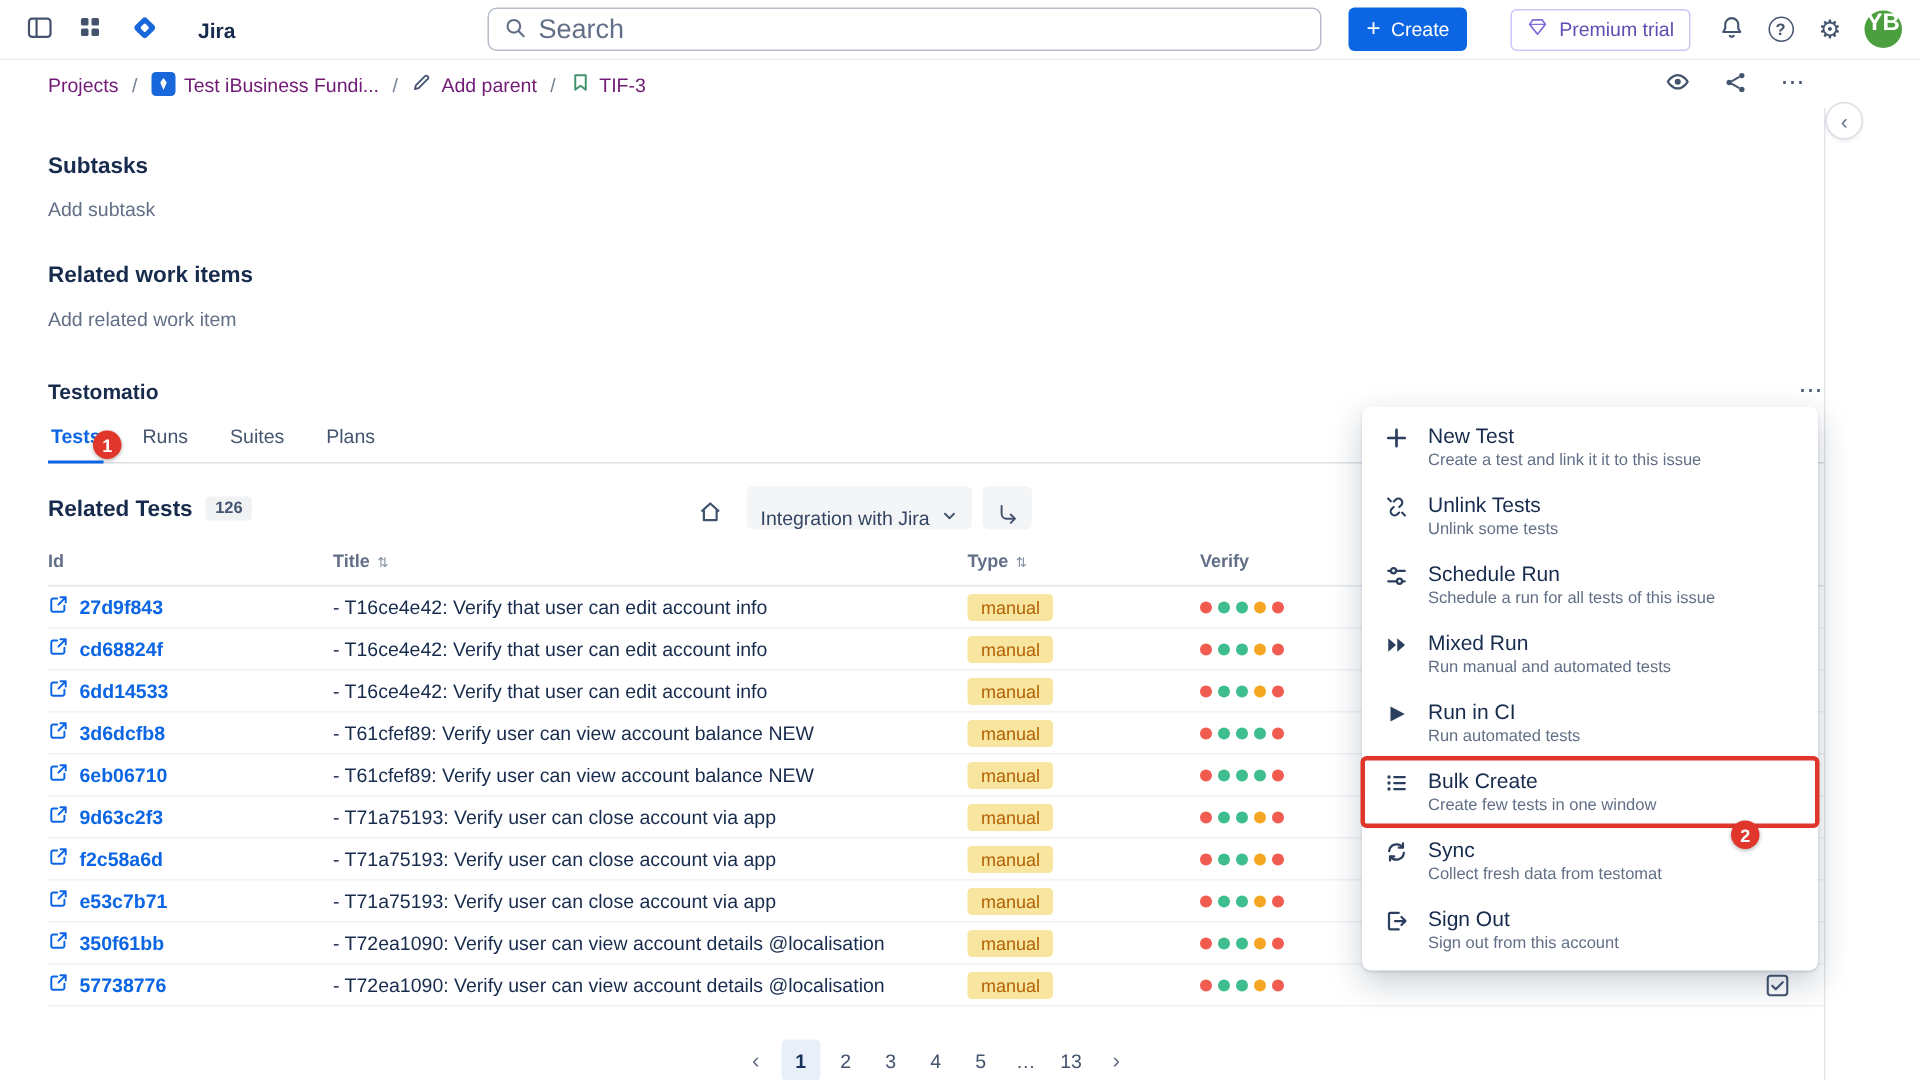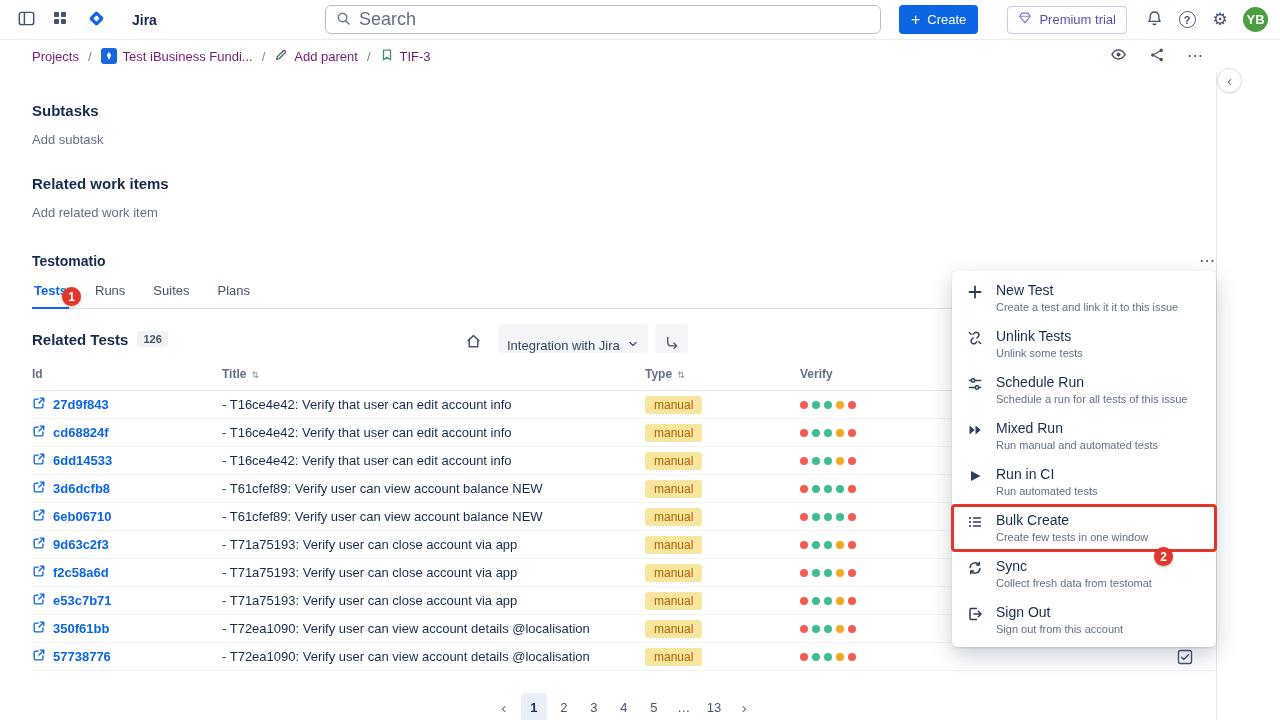--- a/index.html
+++ b/index.html
@@ -14,21 +14,21 @@
   .brand{display:flex;align-items:center;gap:25px;font-weight:700;font-size:14px;padding:0 6px;color:#172B4D}
   .search-wrap{margin-left:156px;width:556px;height:29px;border:1px solid #B6BDC9;border-radius:6px;display:flex;align-items:center;padding:0 10px;gap:8px;background:#fff}
   .search-wrap input{border:none;outline:none;flex:1;font-size:18px;color:#ef4444;background:transparent}
   .search-wrap input::placeholder{color:#626F86}
   .create-btn{margin-left:12px;height:29px;background:#0C66E4;color:#fff;border-radius:4px;padding:0 12px;font-size:13px;font-weight:500;display:flex;align-items:center;gap:7px}
   .create-btn .plus{font-size:16px;font-weight:400;line-height:1}
   .topbar-right{margin-left:auto;display:flex;align-items:center;gap:5px}
   .premium{height:28px;border:1px solid #CFC3F9;border-radius:4px;color:#5E4DB2;font-size:13px;display:flex;align-items:center;gap:7px;padding:0 10px;margin-right:8px;background:#fff}
   .help-circle{width:17px;height:17px;border:1.7px solid #44546F;border-radius:50%;font-size:11px;font-weight:700;display:flex;align-items:center;justify-content:center;color:#44546F}
   .gear-glyph{font-size:17px;color:#44546F;line-height:1}
-  .avatar{width:25px;height:25px;border-radius:50%;background:#4C9F3F;color:#fff;font-size:13px;font-weight:700;display:flex;align-items:center;justify-content:center;margin-left:4px}
+  .avatar{width:25px;height:25px;border-radius:50%;background:#4C9F3F;color:#fff;font-size:16px;font-weight:700;display:flex;justify-content:center;margin-left:4px}
 
   
   .crumbrow{height:32px;display:flex;align-items:center;padding:0 76px 0 32px;gap:9px;font-size:13px;color:#44546F}
   .crumb-link{color:#701a75;display:flex;align-items:center;gap:6px;cursor:pointer}
   .crumb-sep{color:#758195}
   .proj-avatar{width:16px;height:16px;border-radius:3px;background:#1868DB;display:inline-flex;align-items:center;justify-content:center}
   .crumb-right{margin-left:auto;display:flex;align-items:center;gap:22px;color:#44546F}
   .dots-glyph{font-size:16px;letter-spacing:1px;color:#44546F;line-height:1}
 
   
@@ -61,21 +61,21 @@
   .badge-manual{background:#F8E6A0;color:#B26205;padding:2px 9px;border-radius:3px;font-size:12px;display:inline-block}
   .cell-status{display:flex;align-items:center}
   .dot{width:8px;height:8px;border-radius:50%;display:inline-block;margin-right:4px}
 
   .pagination{margin-top:22px;display:flex;justify-content:center;align-items:center;gap:4px;font-size:13px;color:#44546F}
   .pg-page,.pg-arrow{min-width:26px;height:28px;border-radius:4px;display:flex;align-items:center;justify-content:center;padding:0 6px}
   .pg-page.current{background:#E9EFF9;color:#17335C;font-weight:700}
   .pg-arrow{font-size:15px;color:#626F86}
 
   
-  .menu{position:absolute;left:952px;top:271px;width:264px;background:#fff;border-radius:6px;box-shadow:0 1px 2px rgba(9,30,66,.14),0 8px 22px rgba(9,30,66,.22);padding:4px 0;z-index:20}
+  .menu{position:absolute;left:908px;top:271px;width:304px;background:#fff;border-radius:6px;box-shadow:0 1px 2px rgba(9,30,66,.14),0 8px 22px rgba(9,30,66,.22);padding:4px 0;z-index:20}
   .menu-item{display:flex;gap:13px;padding:7px 8px 7px 14px;height:46px;align-items:flex-start;cursor:pointer}
   .menu-item.highlighted{outline:3px solid #E0362C;outline-offset:-2px;border-radius:3px}
   .mi-icon{width:17px;margin-top:2px;color:#2C3E5D;flex:none;display:flex;justify-content:center}
   .mi-title{font-size:14px;font-weight:500;color:#172B4D;line-height:17px}
   .mi-sub{font-size:11px;color:#626F86;line-height:13px;margin-top:2px;white-space:nowrap}
 
   
   .anno{position:absolute;width:19px;height:19px;background:#E0362C;color:#fff;border-radius:50%;display:flex;align-items:center;justify-content:center;font-size:12px;font-weight:700;z-index:30;box-shadow:0 1px 3px rgba(0,0,0,.3)}
   #anno-1{left:62px;top:287px}
   #anno-2{left:1154px;top:547px}

